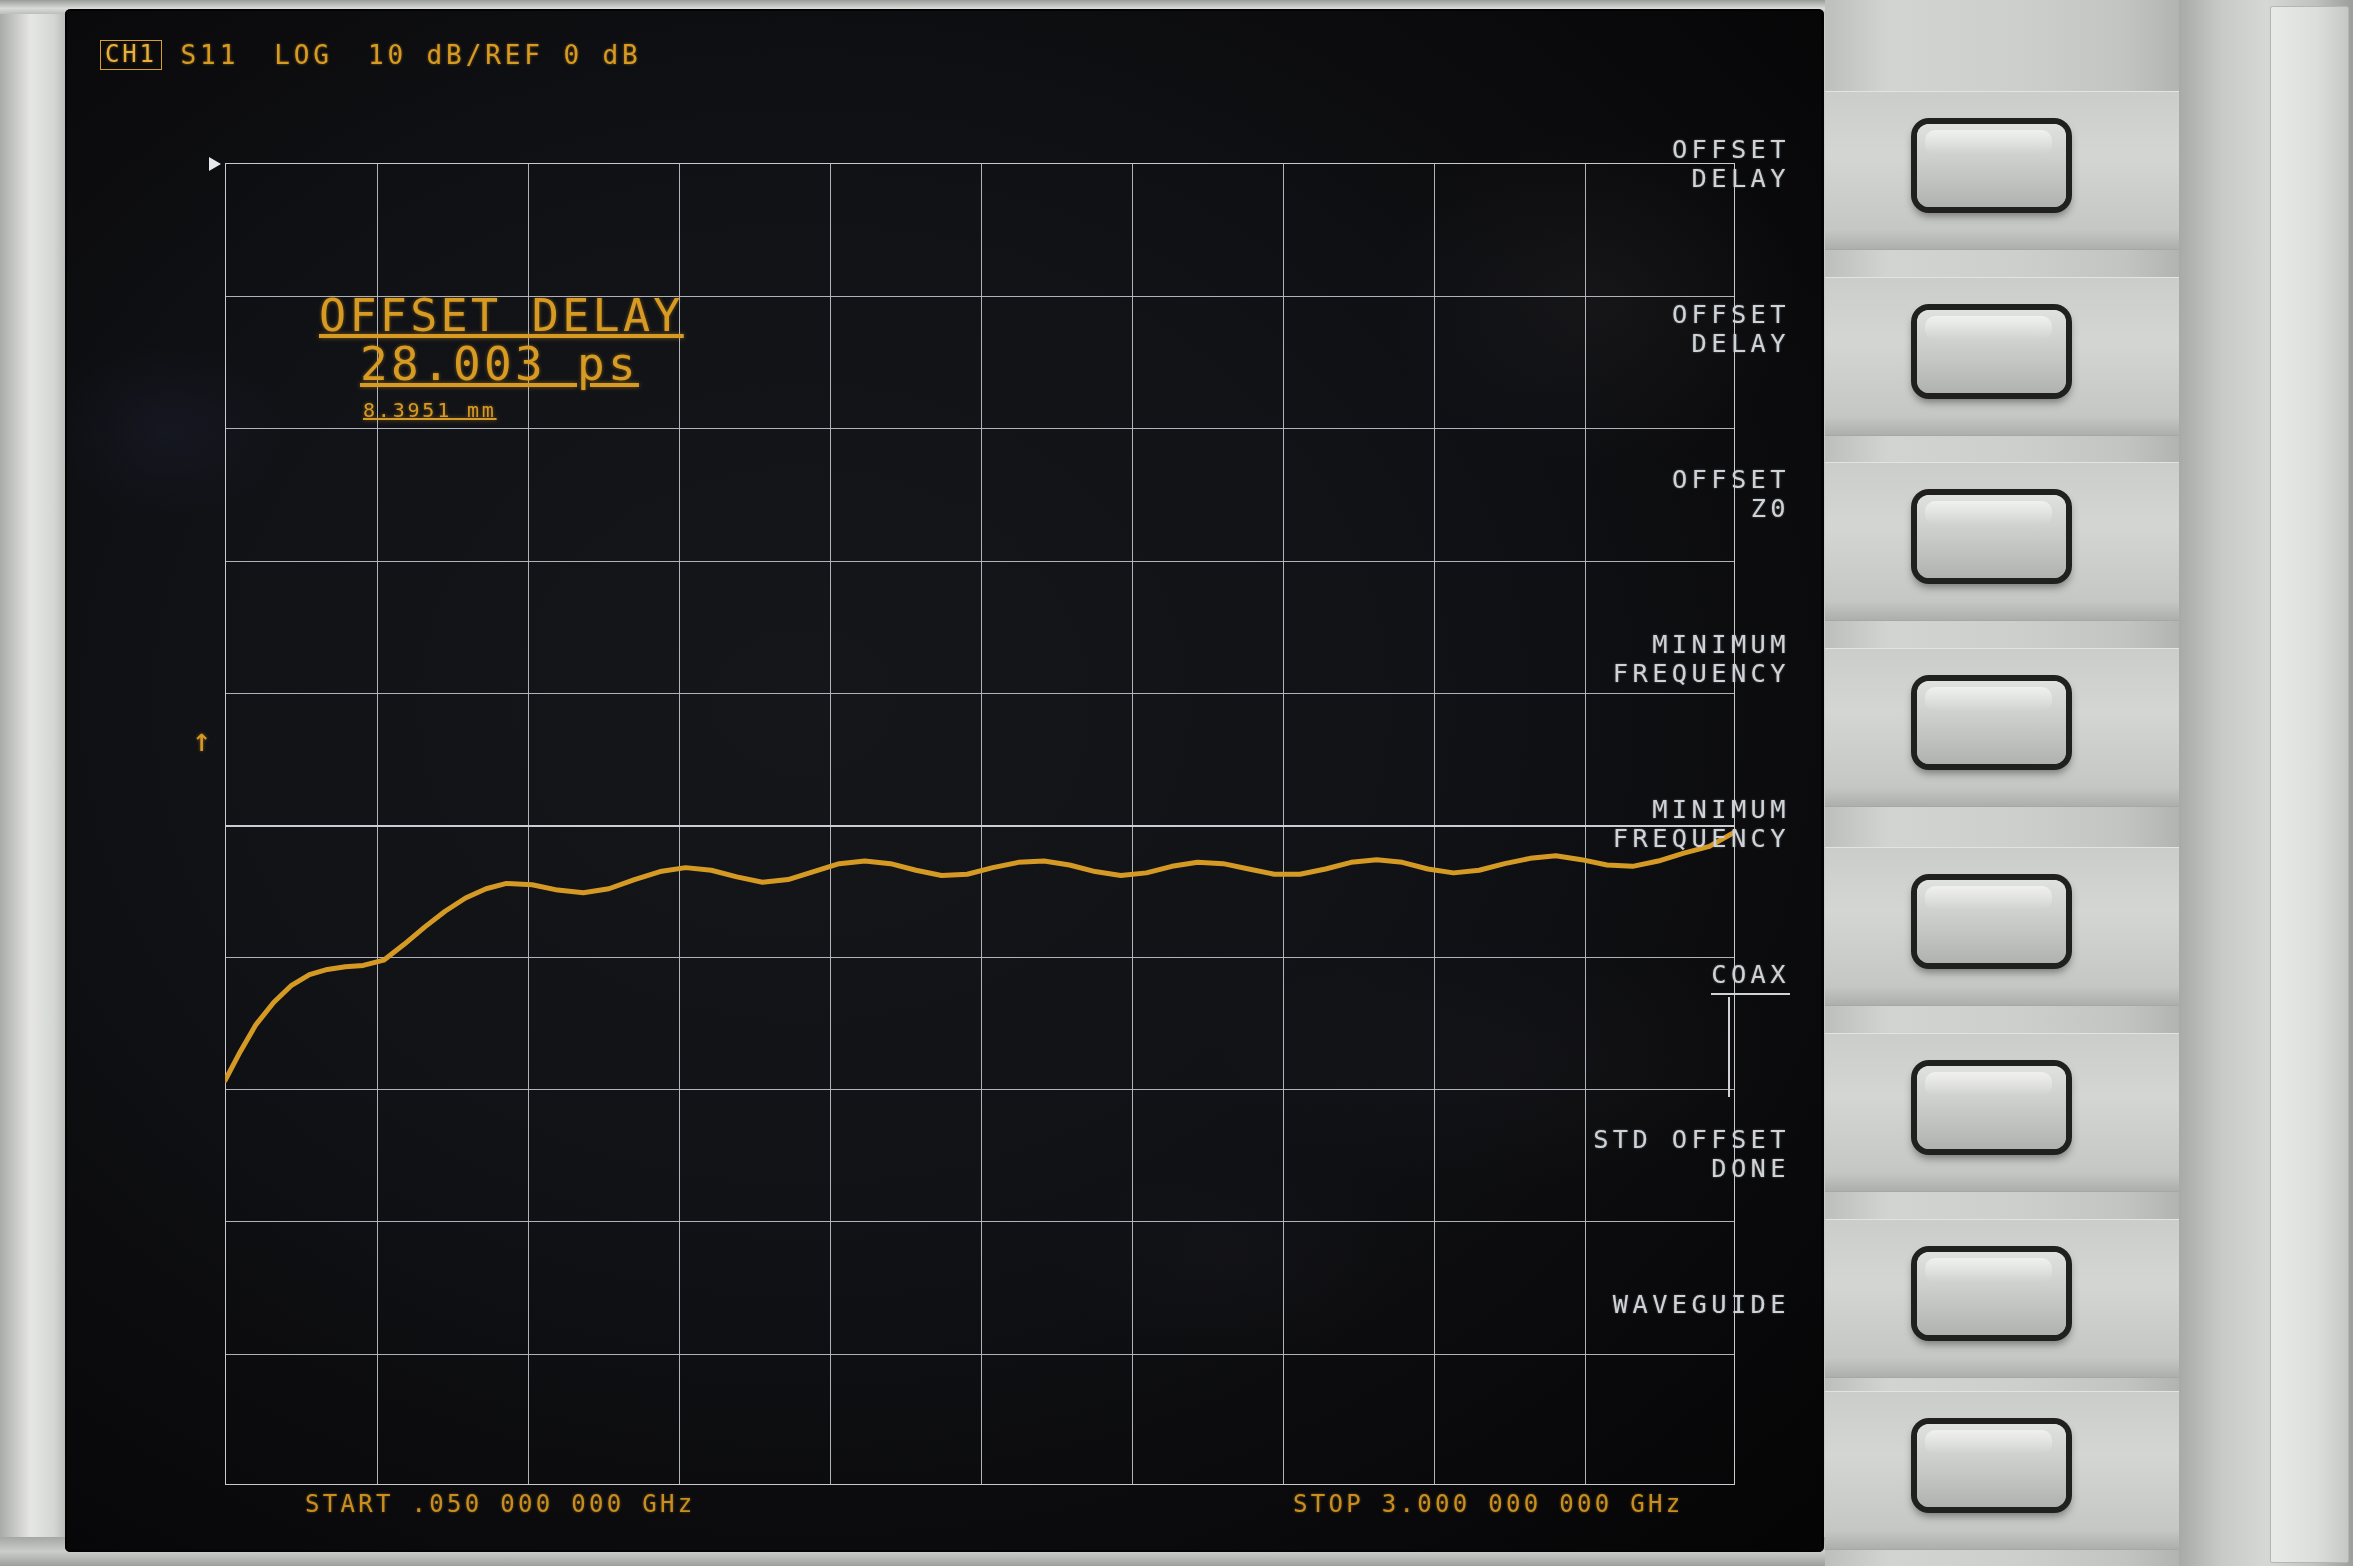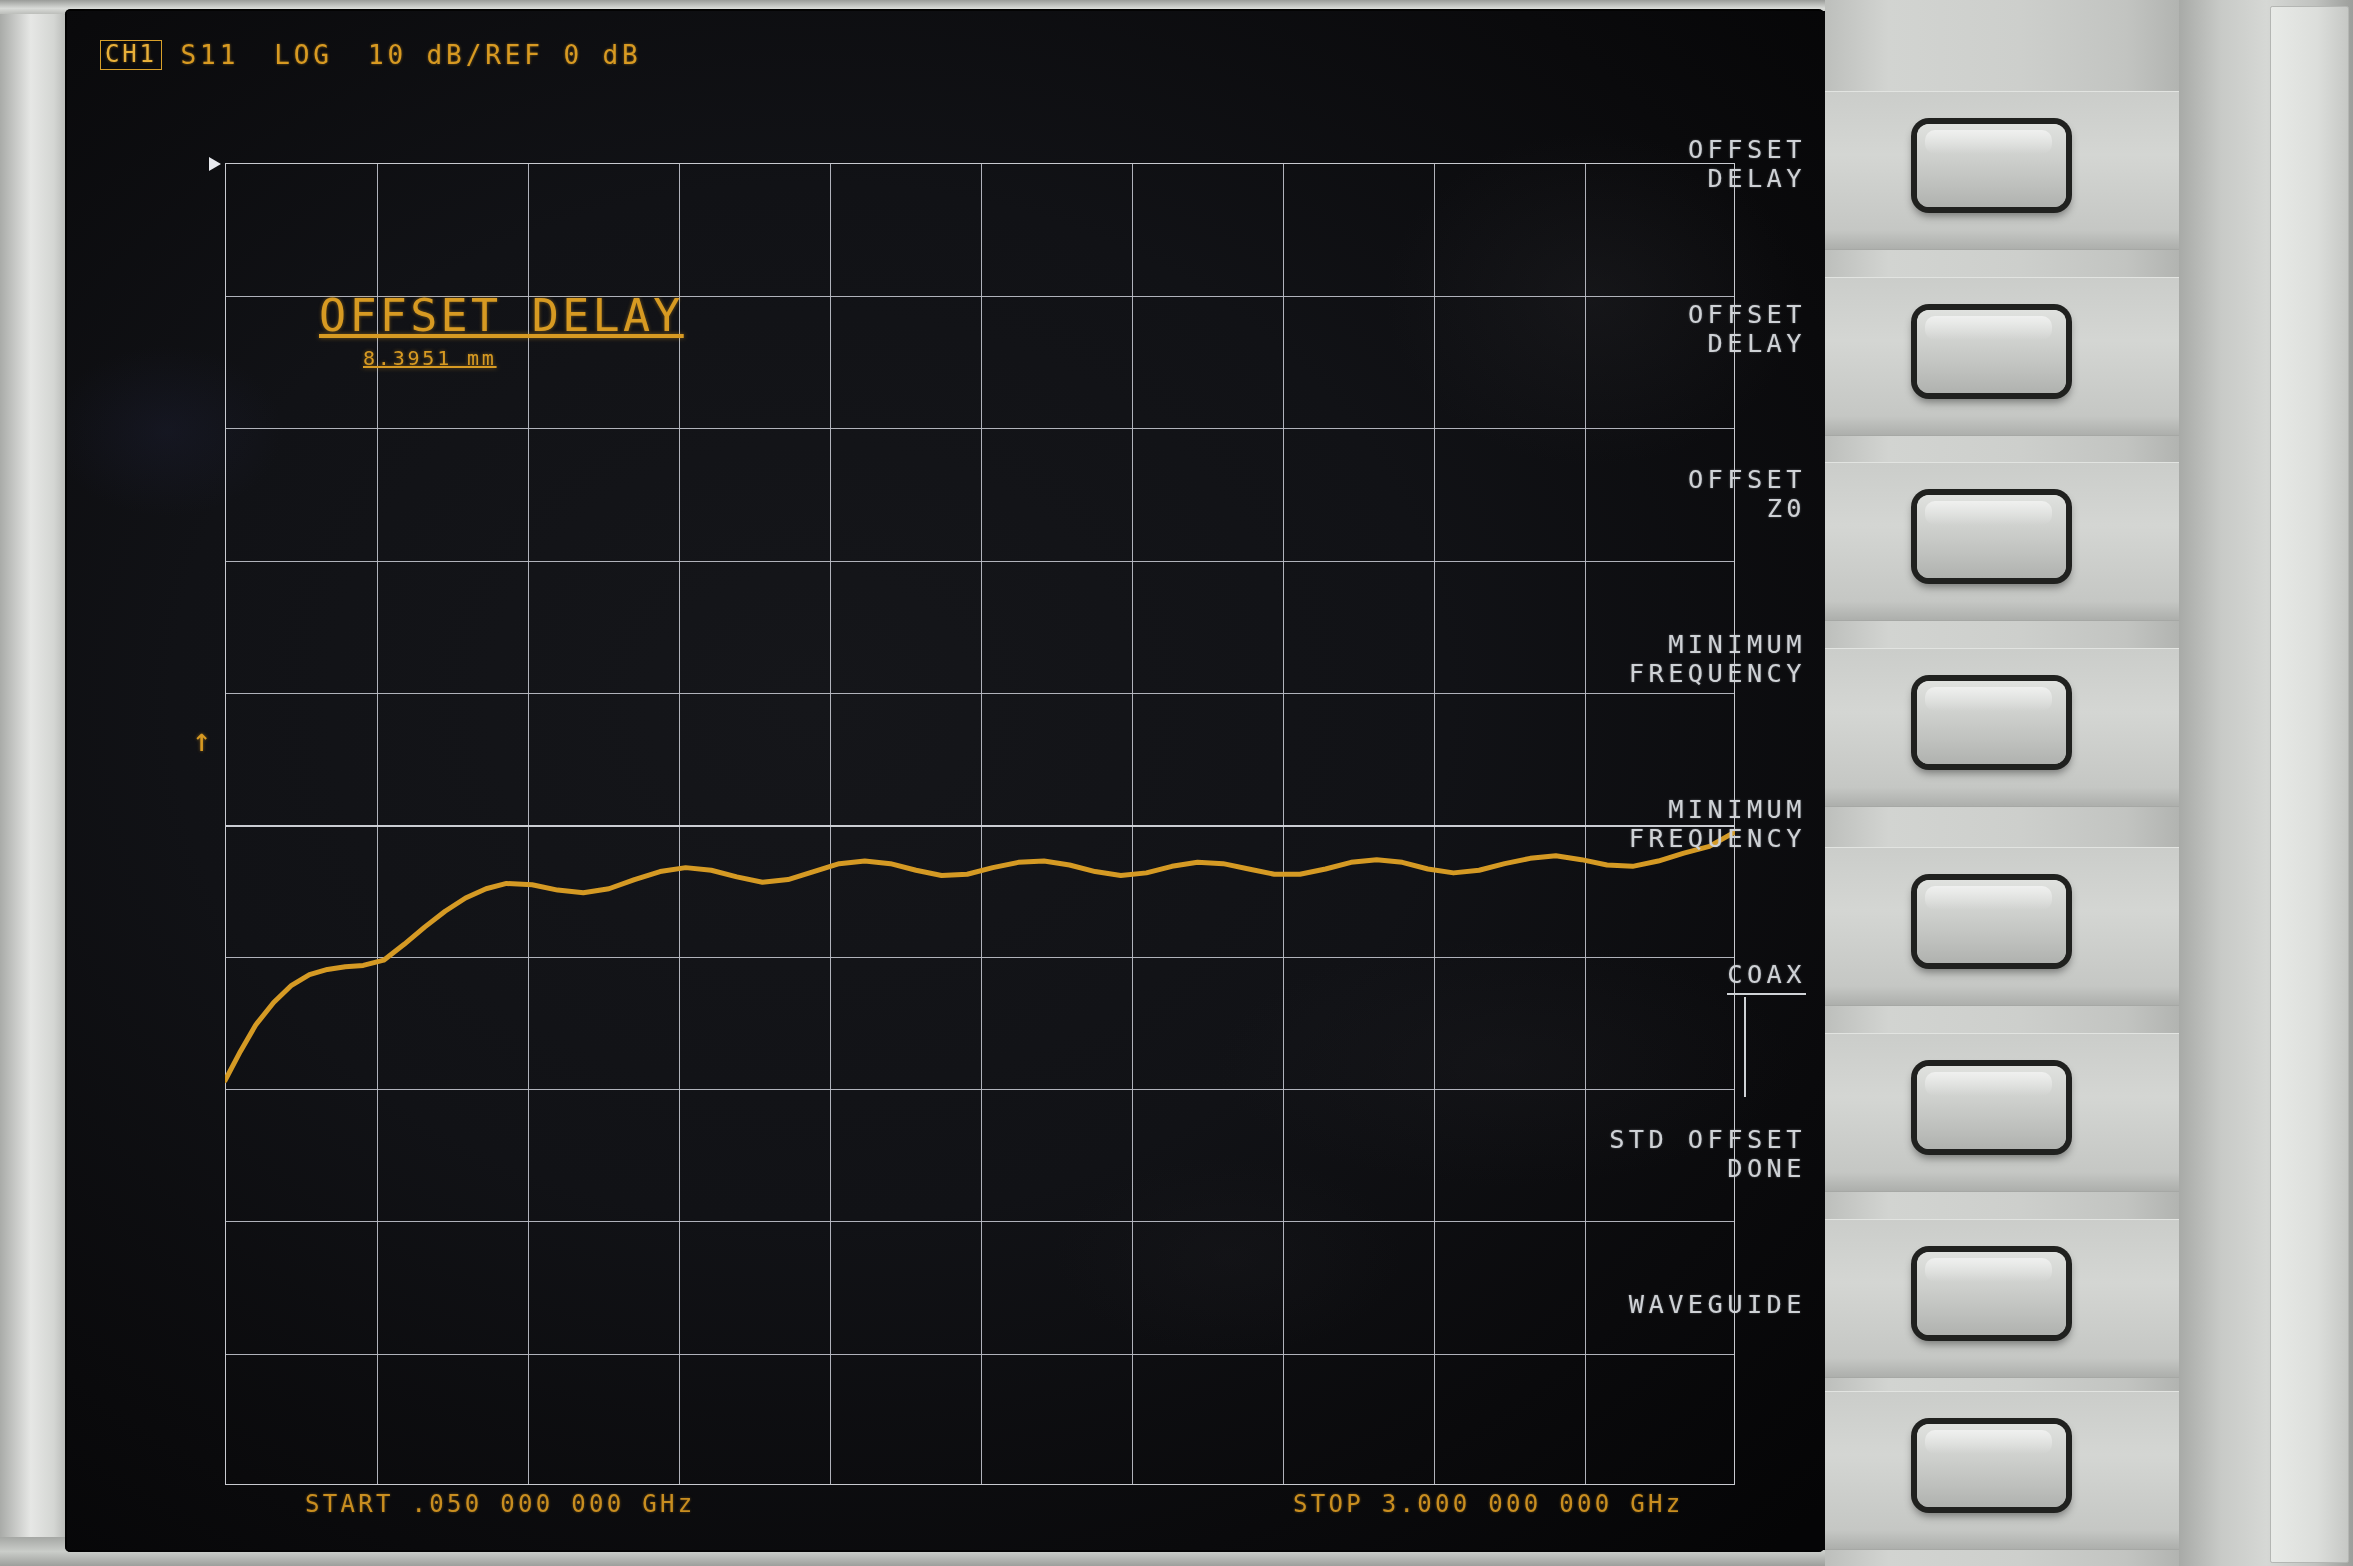--- a/index.html
+++ b/index.html
@@ -35,21 +35,20 @@
     position:absolute;left:65px;top:8.8px;width:1759px;height:1543px;
     background:#0a0a0a;
     border-radius:5.5px;
     box-shadow: inset 0 0 50px 16.6px rgba(0,0,0,0.95);
   }
   #crt{
     position:absolute;left:67px;top:11px;width:1754px;height:1539px;
     background:
       radial-gradient(ellipse 80% 75% at 42% 45%, #15161a 0%, #111216 45%, #0a0a0c 78%, #050506 100%);
     overflow:hidden;
-    padding-left:16px;
   }
   
   #crt-noise{
     position:absolute;inset:0;
     background:
       radial-gradient(ellipse 166px 122px at 100px 420px, rgba(40,44,80,0.22), rgba(0,0,0,0) 70%),
       radial-gradient(ellipse 288px 232px at 1526px 288px, rgba(42,42,46,0.30), rgba(0,0,0,0) 72%),
       radial-gradient(ellipse 387px 166px at 1438px 1051px, rgba(30,30,34,0.30), rgba(0,0,0,0) 75%),
       radial-gradient(ellipse 232px 133px at 1161px 1244px, rgba(26,26,30,0.35), rgba(0,0,0,0) 75%);
     pointer-events:none;
@@ -219,20 +218,21 @@
       <div class="gl-h" style="top:1057px"></div>
       <div class="gl-h" style="top:1190px"></div>
     </div>
 
     <svg id="trace" viewBox="0 0 2730 2390" preserveAspectRatio="none">
       <polyline id="trace-path" fill="none" stroke="#d59a24" stroke-width="9" stroke-linejoin="round" stroke-linecap="round" points="0.0,1658.7 27.8,1606.1 55.5,1558.3 87.9,1517.7 120.3,1486.6 152.7,1467.5 185.1,1457.9 217.5,1453.1 249.9,1450.7 286.9,1441.2 323.9,1412.5 360.9,1381.4 397.9,1352.7 434.9,1328.8 472.0,1312.1 509.0,1302.5 555.3,1304.9 601.5,1314.5 647.8,1319.3 694.1,1312.1 740.3,1295.4 786.6,1281.0 832.9,1273.9 879.2,1278.6 925.4,1290.6 971.7,1300.2 1018.0,1295.4 1064.2,1281.0 1110.5,1266.7 1156.8,1261.9 1203.1,1266.7 1249.3,1278.6 1295.6,1288.2 1341.9,1285.8 1388.1,1273.9 1434.4,1264.3 1480.7,1261.9 1526.9,1269.1 1573.2,1281.0 1619.5,1288.2 1665.8,1283.4 1712.0,1271.5 1758.3,1264.3 1804.6,1266.7 1850.8,1276.3 1897.1,1285.8 1943.4,1285.8 1989.7,1276.3 2035.9,1264.3 2082.2,1259.5 2128.5,1264.3 2174.7,1276.3 2221.0,1283.4 2267.3,1278.6 2313.6,1266.7 2359.8,1257.1 2406.1,1252.4 2452.4,1259.5 2498.6,1269.1 2544.9,1271.5 2591.2,1261.9 2637.5,1247.6 2683.7,1235.6 2730.0,1209.3"></polyline>
     </svg>
 
     <div id="readout">
       <div id="ro-title">OFFSET DELAY</div>
+      <div id="ro-value">28.003 ps</div>
       <div id="ro-alt">8.3951 mm</div>
     </div>
 
     <div class="freq-lbl" id="freq-start">START .050 000 000 GHz</div>
     <div class="freq-lbl" id="freq-stop">STOP 3.000 000 000 GHz</div>
 
     <div id="softkeys">
 
       <div class="sk">
         <div class="sk-l">OFFSET</div>

